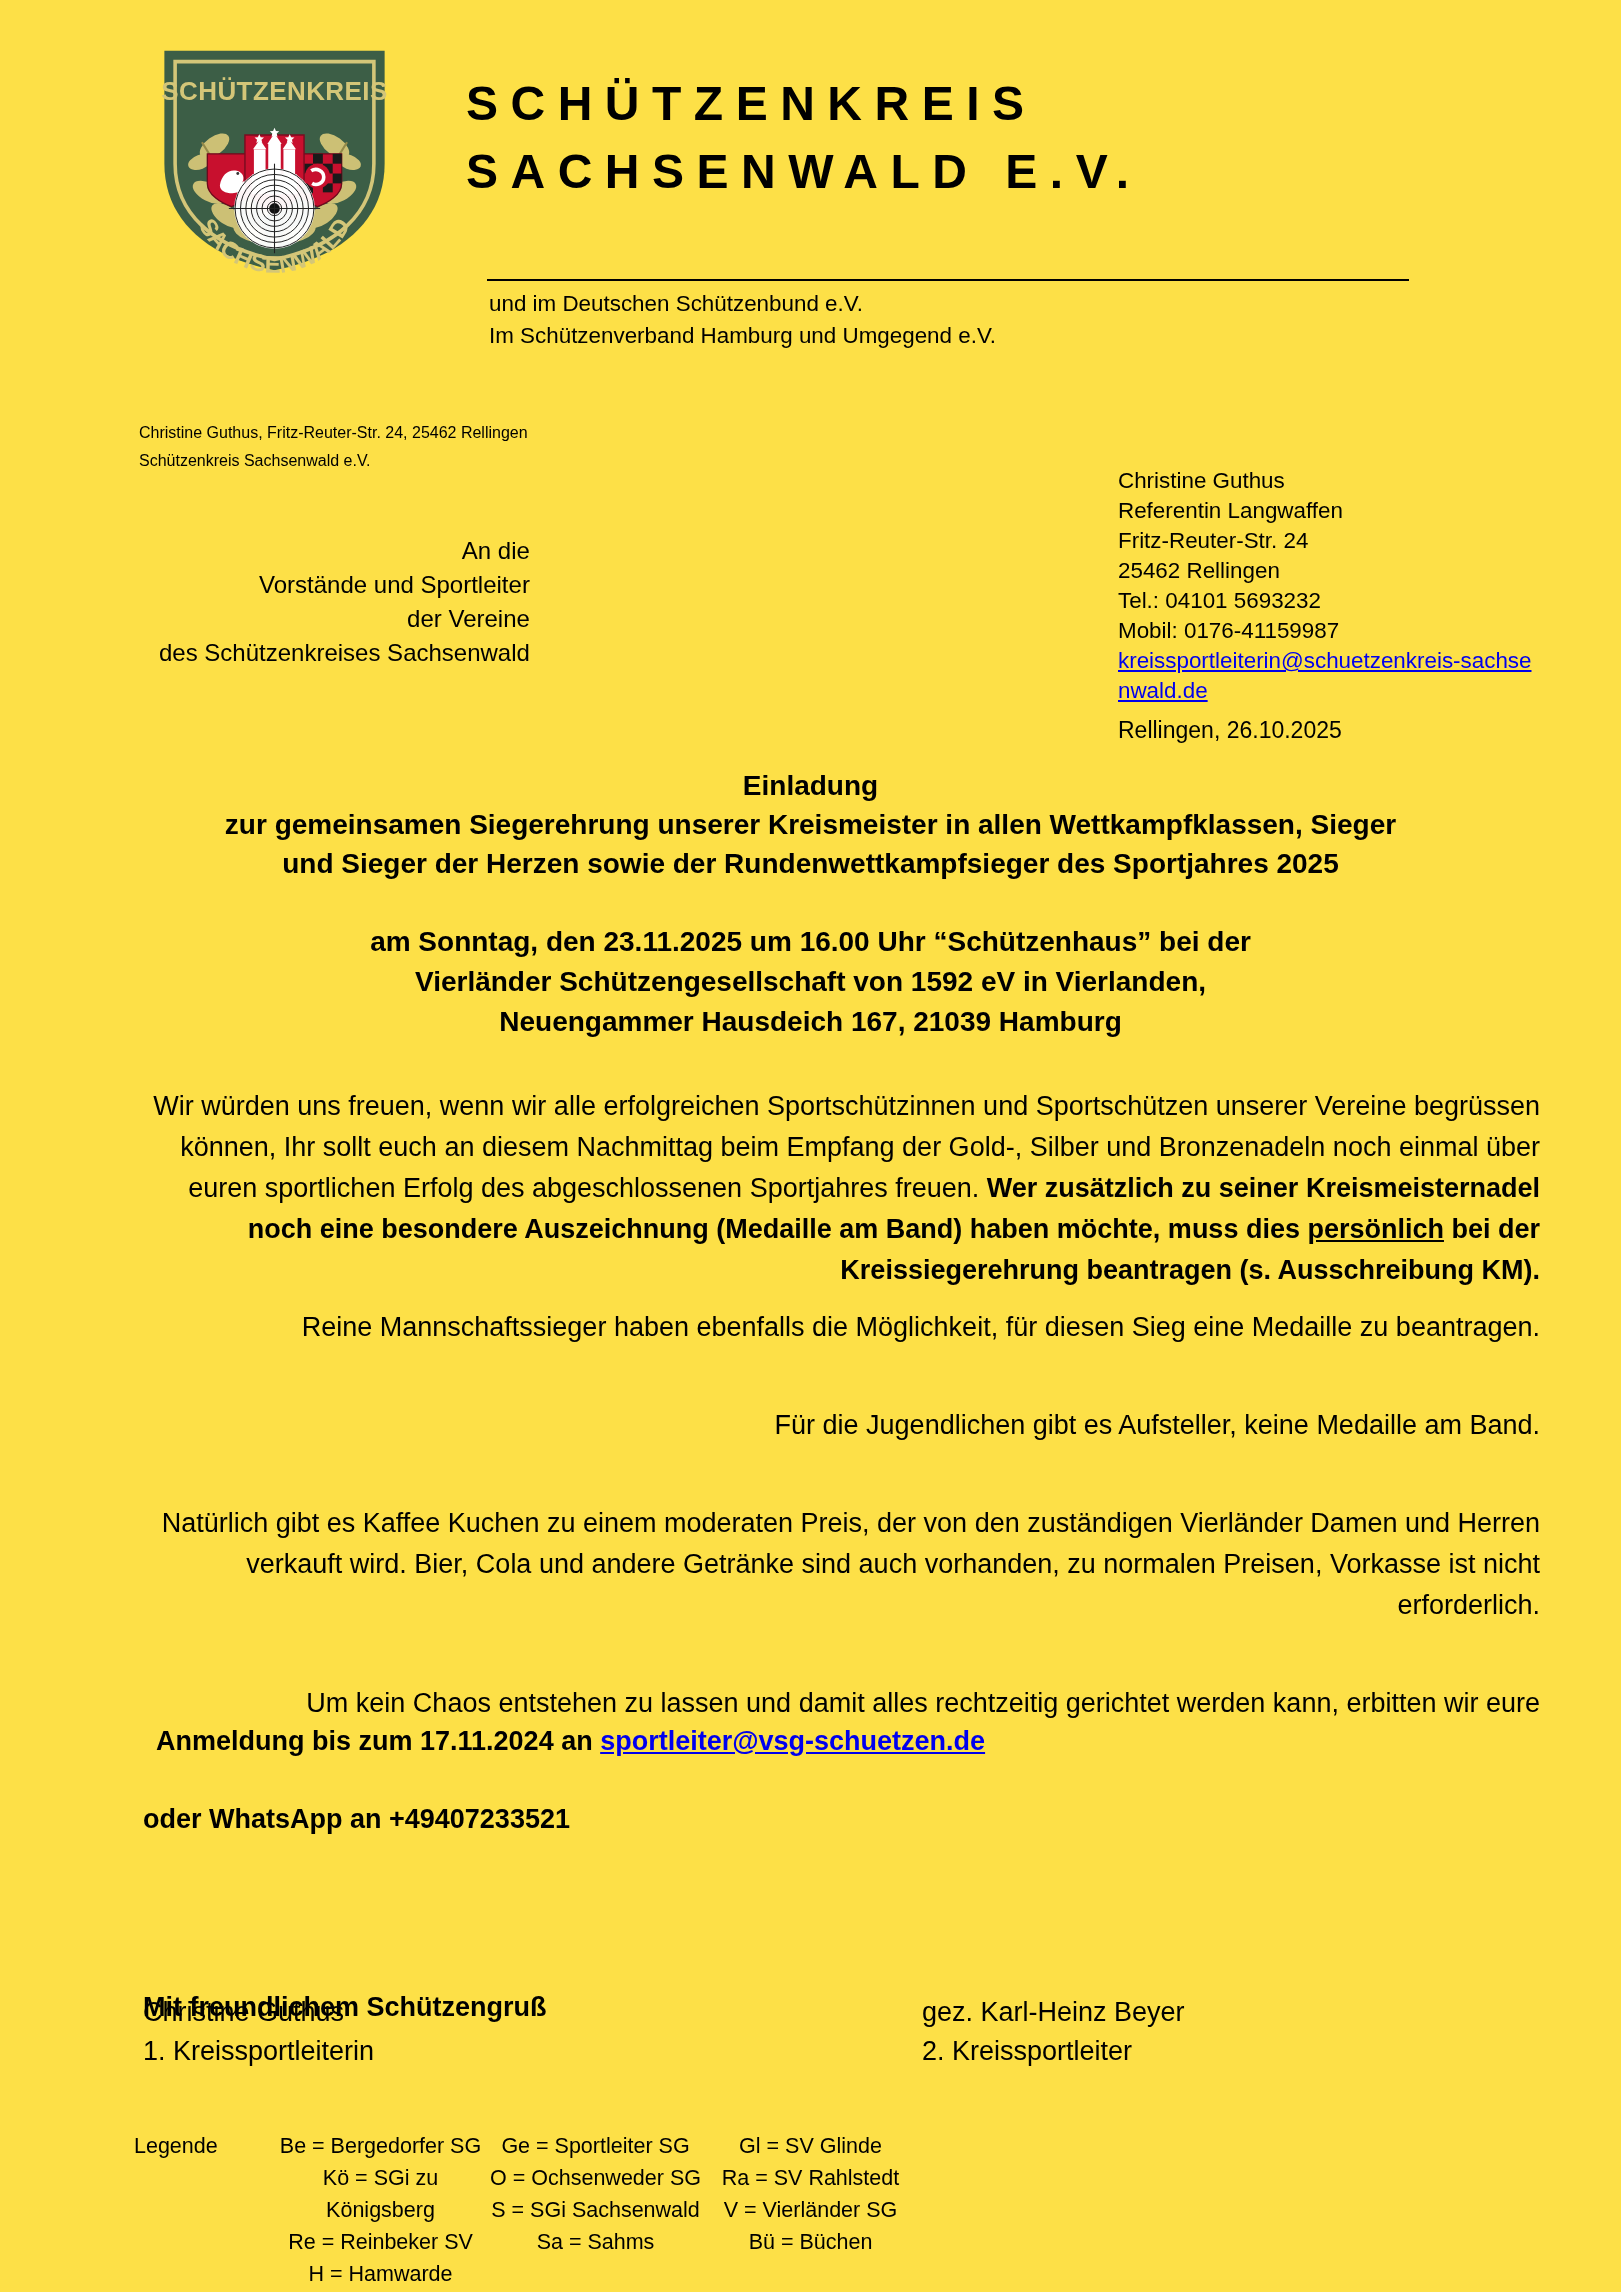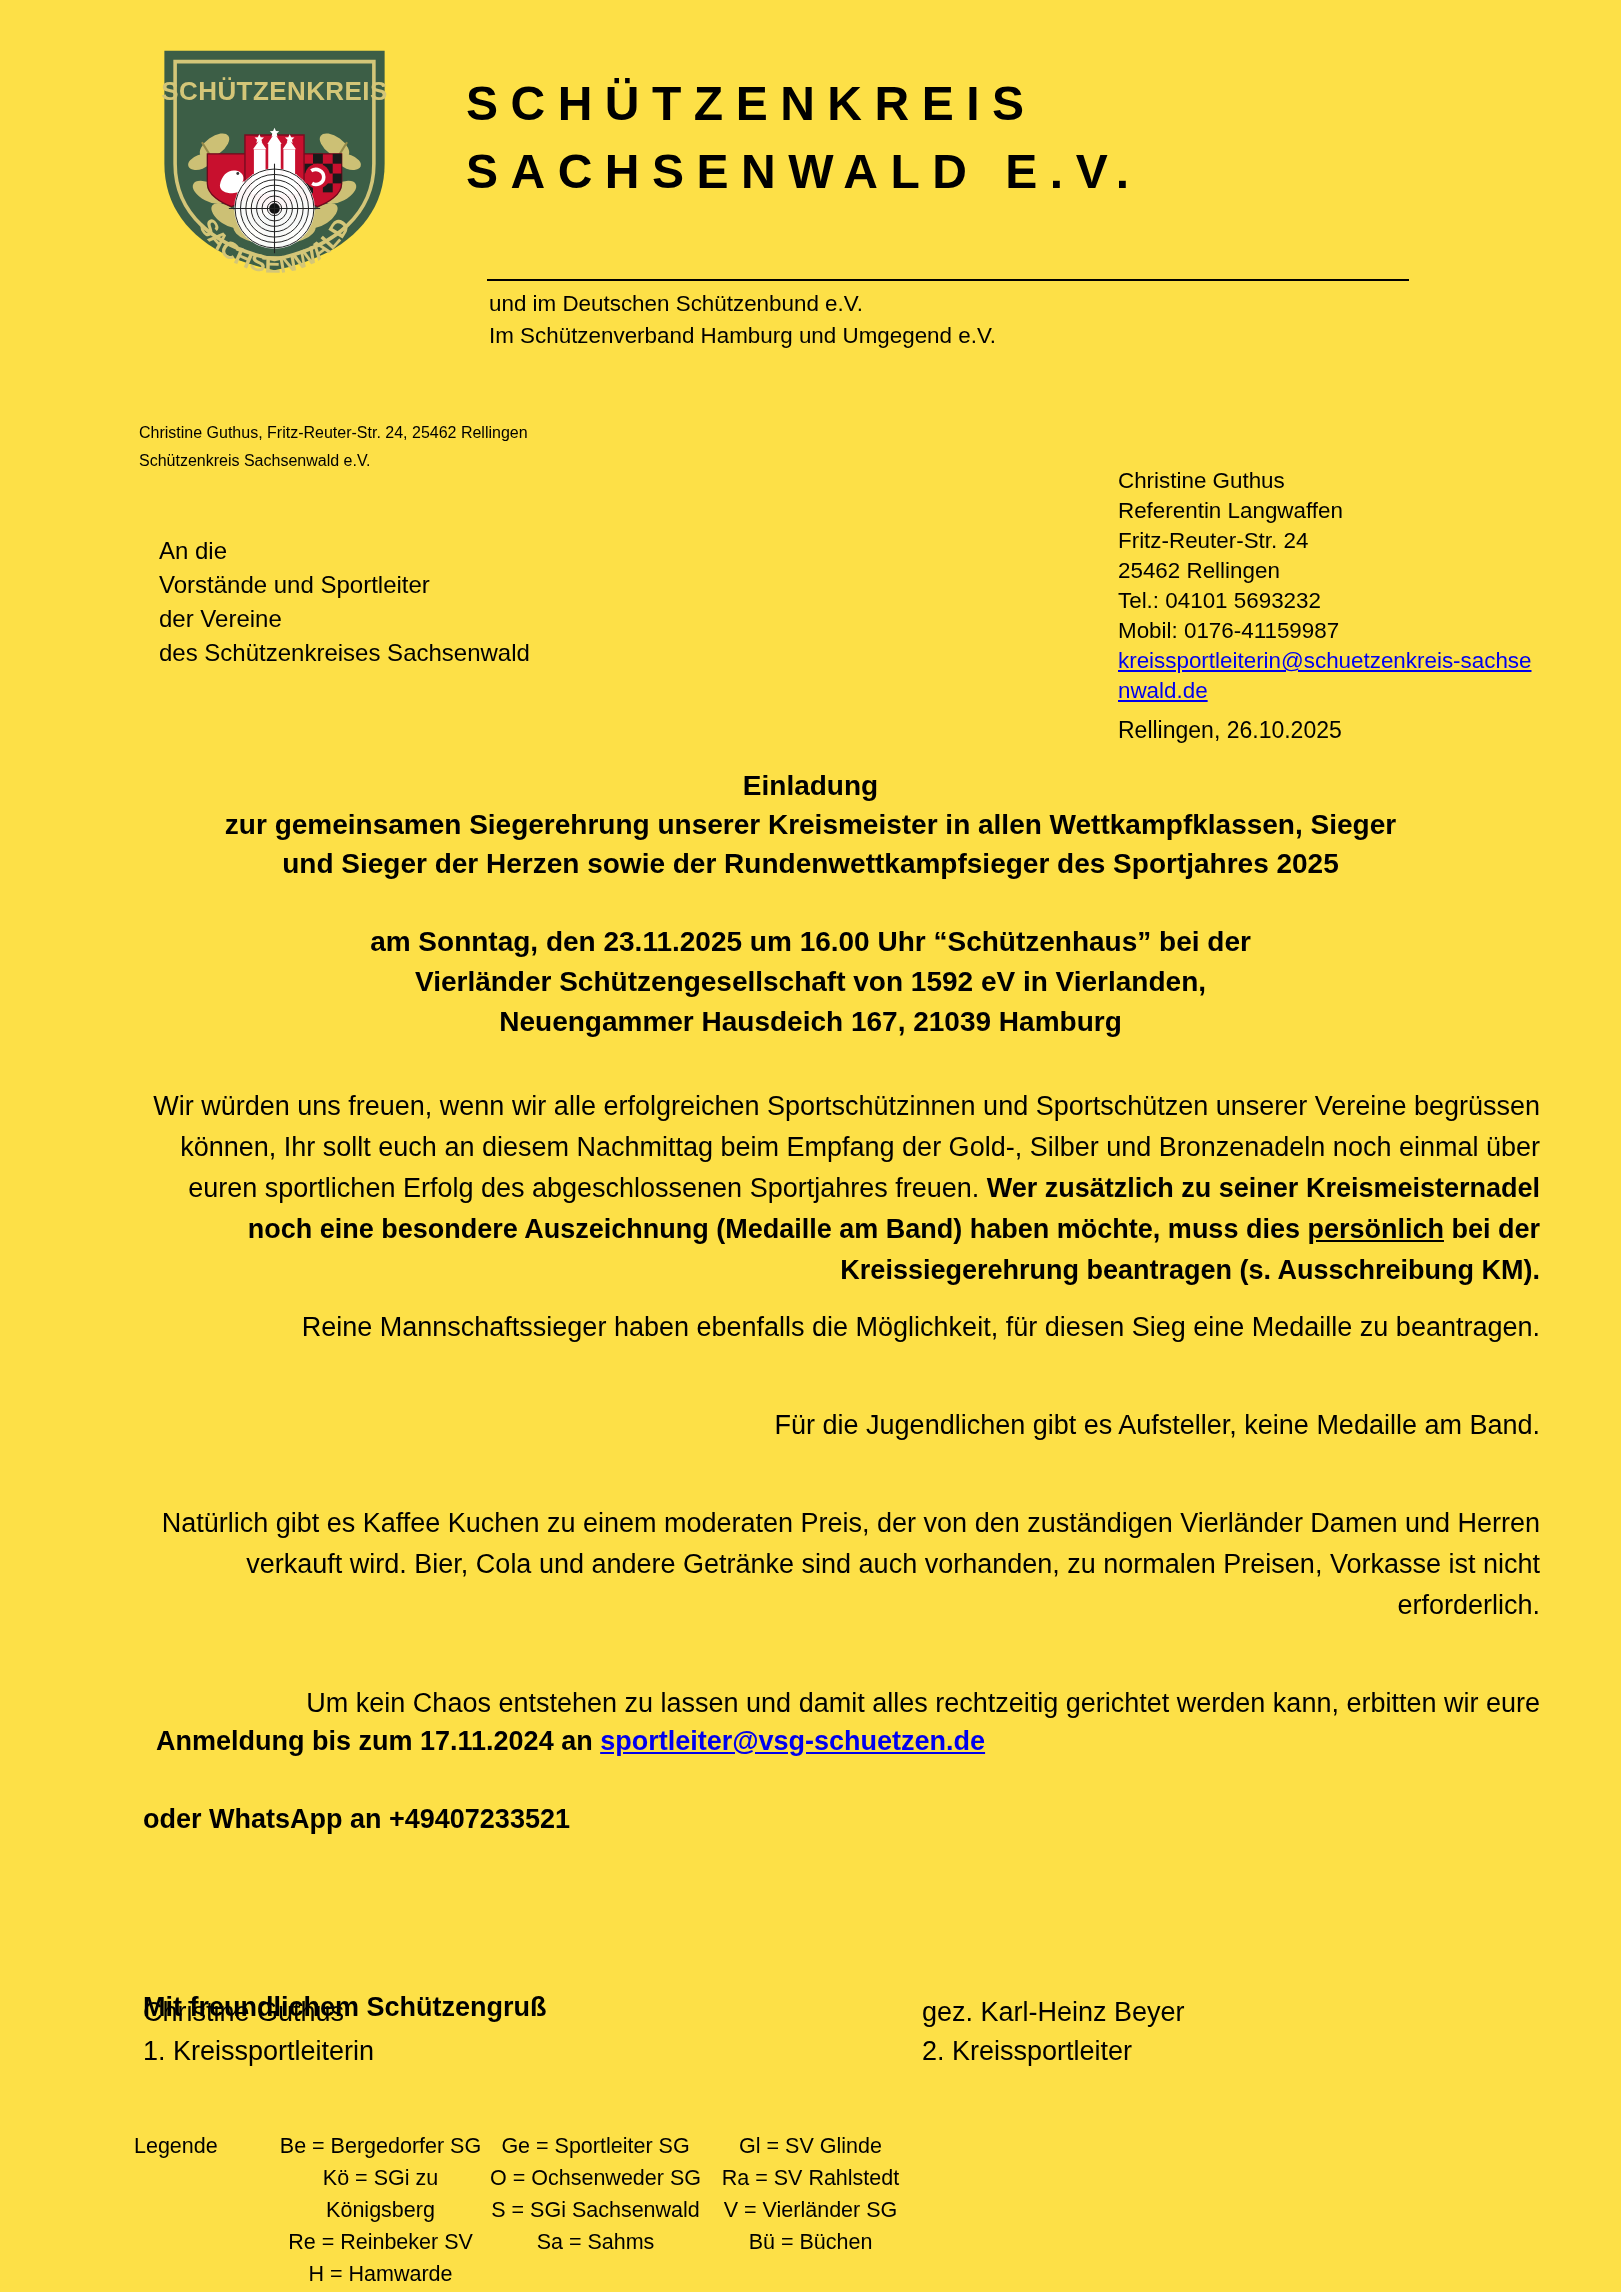--- a/index.html
+++ b/index.html
@@ -80,20 +80,21 @@
     font-size: 16px;
     line-height: 28px;
   }
 
   .recipient {
     position: absolute;
     left: 159px;
     top: 534px;
     font-size: 24px;
     line-height: 34px;
+    text-align: right;
   }
 
   .contact-block {
     position: absolute;
     left: 1118px;
     top: 466px;
     font-size: 22.4px;
     line-height: 30px;
     width: 421px;
   }

